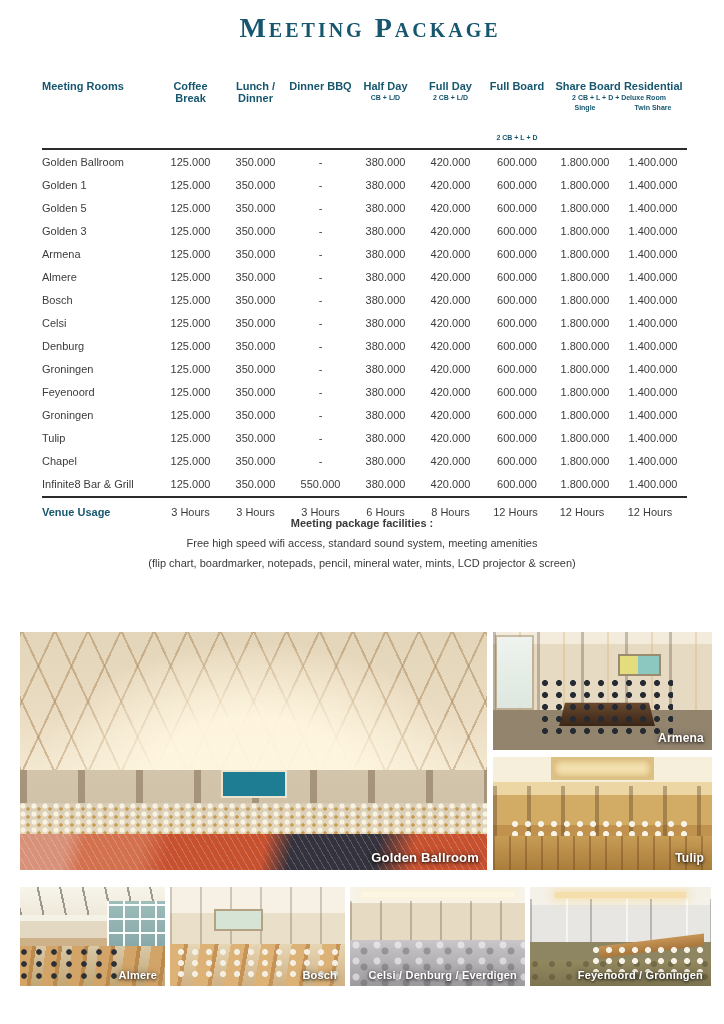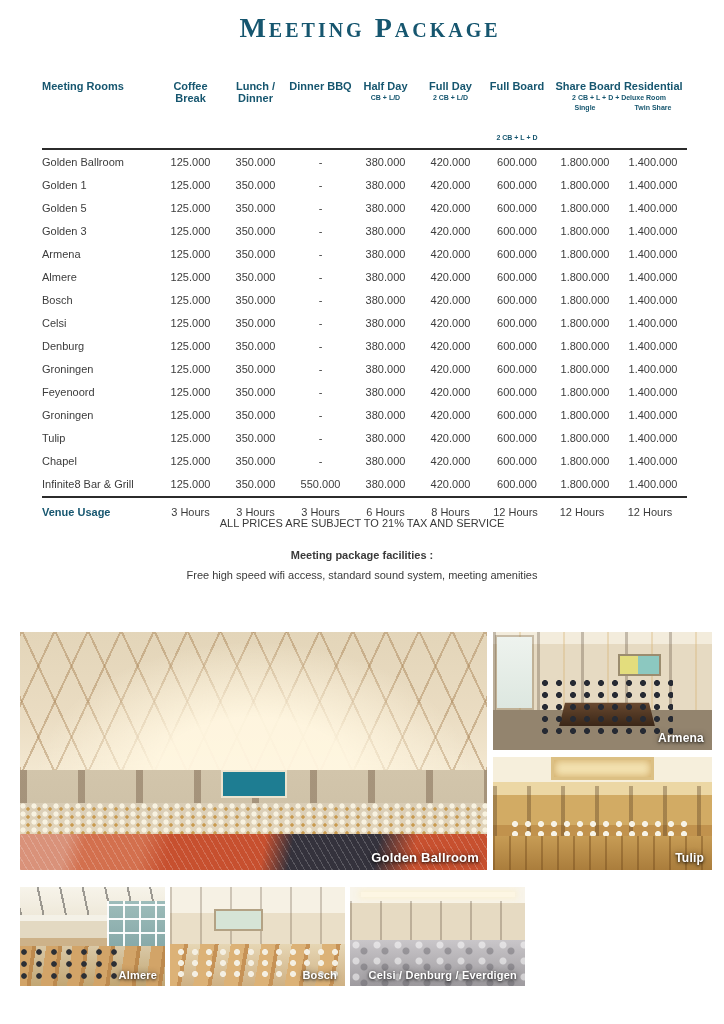--- a/index.html
+++ b/index.html
@@ -392,23 +392,23 @@
           <div class="cell val">6 Hours</div>
           <div class="cell val">8 Hours</div>
           <div class="cell val">12 Hours</div>
           <div class="cell val">12 Hours</div>
           <div class="cell val">12 Hours</div>
         </div>
     </div>
   </div>
 
   <div class="notes">
-    <p class="tax">ALL PRICES ARE SUBJECT TO 21% TAX AND SERVICE</p>
     <p class="fac-title">Meeting package facilities :</p>
     <p>Free high speed wifi access, standard sound system, meeting amenities</p>
+    <p>(flip chart, boardmarker, notepads, pencil, mineral water, mints, LCD projector &amp; screen)</p>
   </div>
 
   <div class="photo p-ballroom">
     <div class="ly bb-ceiling"></div>
     <div class="ly bb-wall"></div>
     <div class="ly bb-screen"></div>
     <div class="ly bb-chairs"></div>
     <div class="ly bb-carpet"></div>
     <span class="caption cap-lg">Golden Ballroom</span>
   </div>
@@ -446,14 +446,22 @@
     <span class="caption cap-sm">Bosch</span>
   </div>
 
   <div class="photo p-celsi">
     <div class="ly ce-cove"></div>
     <div class="ly ce-panels"></div>
     <div class="ly ce-carpet"></div>
     <span class="caption cap-sm">Celsi / Denburg / Everdigen</span>
   </div>
 
+  <div class="photo p-feyenoord">
+    <div class="ly fe-cove"></div>
+    <div class="ly fe-panels"></div>
+    <div class="ly fe-floor"></div>
+    <div class="ly fe-table"></div>
+    <div class="ly fe-chairs"></div>
+    <span class="caption cap-sm">Feyenoord / Groningen</span>
+  </div>
 
 </div>
 
 </body></html>

